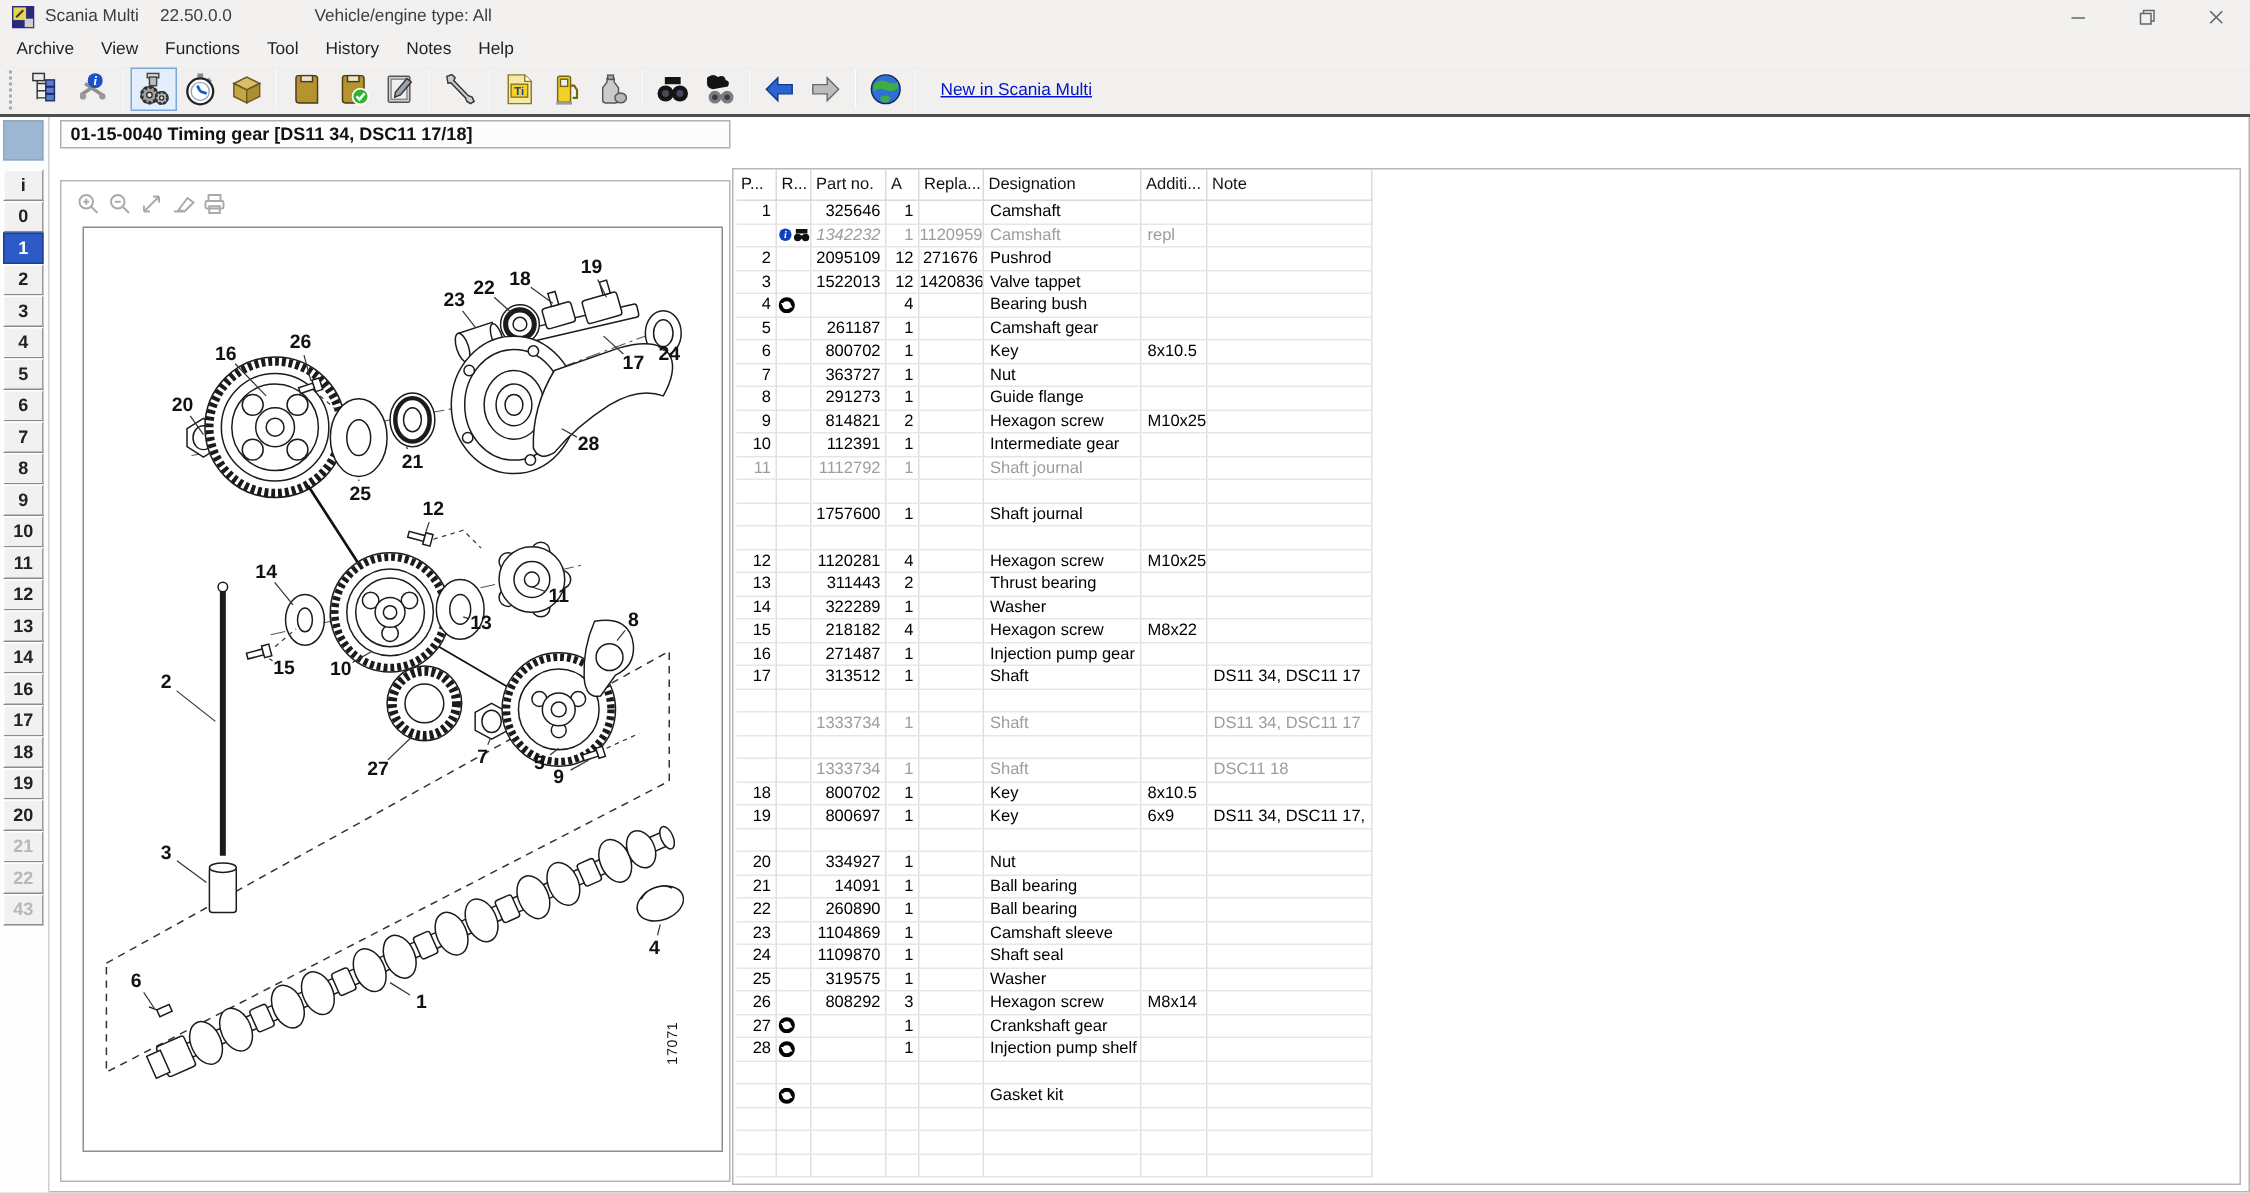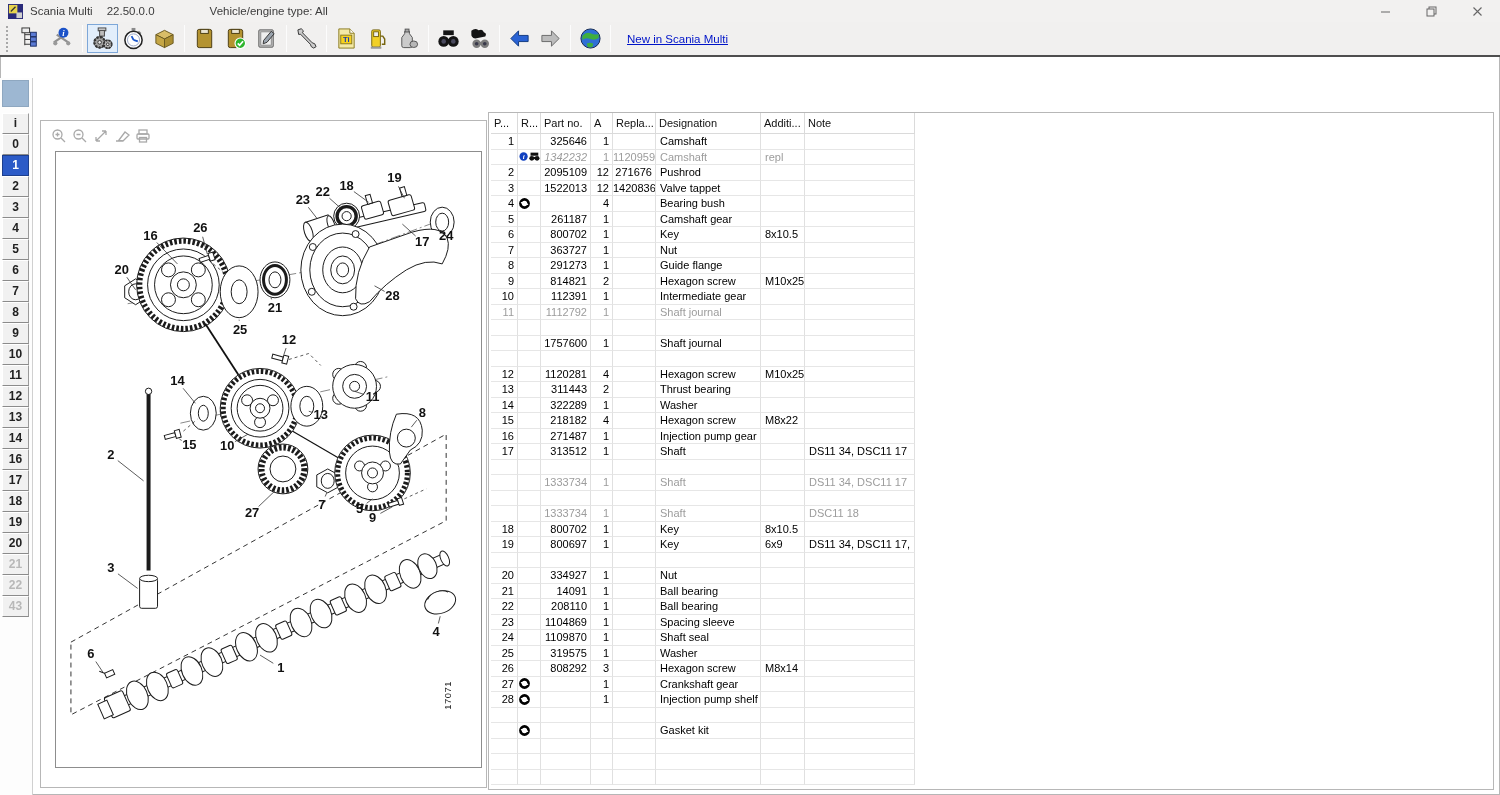--- a/index.html
+++ b/index.html
@@ -102,20 +102,29 @@
           </svg>
         </span>
       <span class="wbtn">
           <svg width="11" height="11" viewBox="0 0 11 11">
             <path d="M1.5 1.5 L9.5 9.5 M9.5 1.5 L1.5 9.5" stroke="#666" stroke-width="1.1"></path>
           </svg>
         </span>
     </span>
   </div>
 
+  <div class="menubar">
+      <span class="mitem">Archive</span>
+      <span class="mitem">View</span>
+      <span class="mitem">Functions</span>
+      <span class="mitem">Tool</span>
+      <span class="mitem">History</span>
+      <span class="mitem">Notes</span>
+      <span class="mitem">Help</span>
+    </div>
 
   <div class="toolbar">
     <span class="grip"></span>
 
     <span class="tbtn">
         <svg viewBox="0 0 24 24">
           <path d="M5 6 V19 M5 8 H11 M5 13 H11 M5 18 H11" stroke="#333" fill="none"></path>
           <rect x="2" y="1" width="8" height="5" fill="#ececec" stroke="#333"></rect>
           <rect x="11" y="5.5" width="6" height="4.5" fill="#5b7bd5" stroke="#1d2f66"></rect>
           <rect x="11" y="10.5" width="6" height="4.5" fill="#5b7bd5" stroke="#1d2f66"></rect>
@@ -296,20 +305,23 @@
         <div class="sb-btn">17</div>
         <div class="sb-btn">18</div>
         <div class="sb-btn">19</div>
         <div class="sb-btn">20</div>
         <div class="sb-btn disabled">21</div>
         <div class="sb-btn disabled">22</div>
         <div class="sb-btn disabled">43</div>
       </div>
   </div>
 
+  <div class="heading-box">
+    <span>01-15-0040 Timing gear [DS11 34, DSC11 17/18]</span>
+  </div>
 
   <div class="diagram-panel">
     <div class="dtools">
       <span class="dtool">
           <svg viewBox="0 0 16 16">
             <circle cx="6.5" cy="6.5" r="4.5"></circle>
             <path d="M10 10 L14 14 M4.5 6.5 H8.5 M6.5 4.5 V8.5"></path>
           </svg>
         </span>
       <span class="dtool">
@@ -927,34 +939,34 @@
           <div class="td num" style="width:50px">14091</div>
           <div class="td num" style="width:22px">1</div>
           <div class="td num" style="width:43px"></div>
           <div class="td lft" style="width:105px">Ball bearing</div>
           <div class="td lft" style="width:44px"></div>
           <div class="td lft" style="width:110px"></div>
         </div>
         <div class="trow">
           <div class="td num" style="width:27px">22</div>
           <div class="td icons" style="width:23px"></div>
-          <div class="td num" style="width:50px">208110</div>
+          <div class="td num" style="width:50px">260890</div>
           <div class="td num" style="width:22px">1</div>
           <div class="td num" style="width:43px"></div>
           <div class="td lft" style="width:105px">Ball bearing</div>
           <div class="td lft" style="width:44px"></div>
           <div class="td lft" style="width:110px"></div>
         </div>
         <div class="trow">
           <div class="td num" style="width:27px">23</div>
           <div class="td icons" style="width:23px"></div>
           <div class="td num" style="width:50px">1104869</div>
           <div class="td num" style="width:22px">1</div>
           <div class="td num" style="width:43px"></div>
-          <div class="td lft" style="width:105px">Spacing sleeve</div>
+          <div class="td lft" style="width:105px">Camshaft sleeve</div>
           <div class="td lft" style="width:44px"></div>
           <div class="td lft" style="width:110px"></div>
         </div>
         <div class="trow">
           <div class="td num" style="width:27px">24</div>
           <div class="td icons" style="width:23px"></div>
           <div class="td num" style="width:50px">1109870</div>
           <div class="td num" style="width:22px">1</div>
           <div class="td num" style="width:43px"></div>
           <div class="td lft" style="width:105px">Shaft seal</div>

